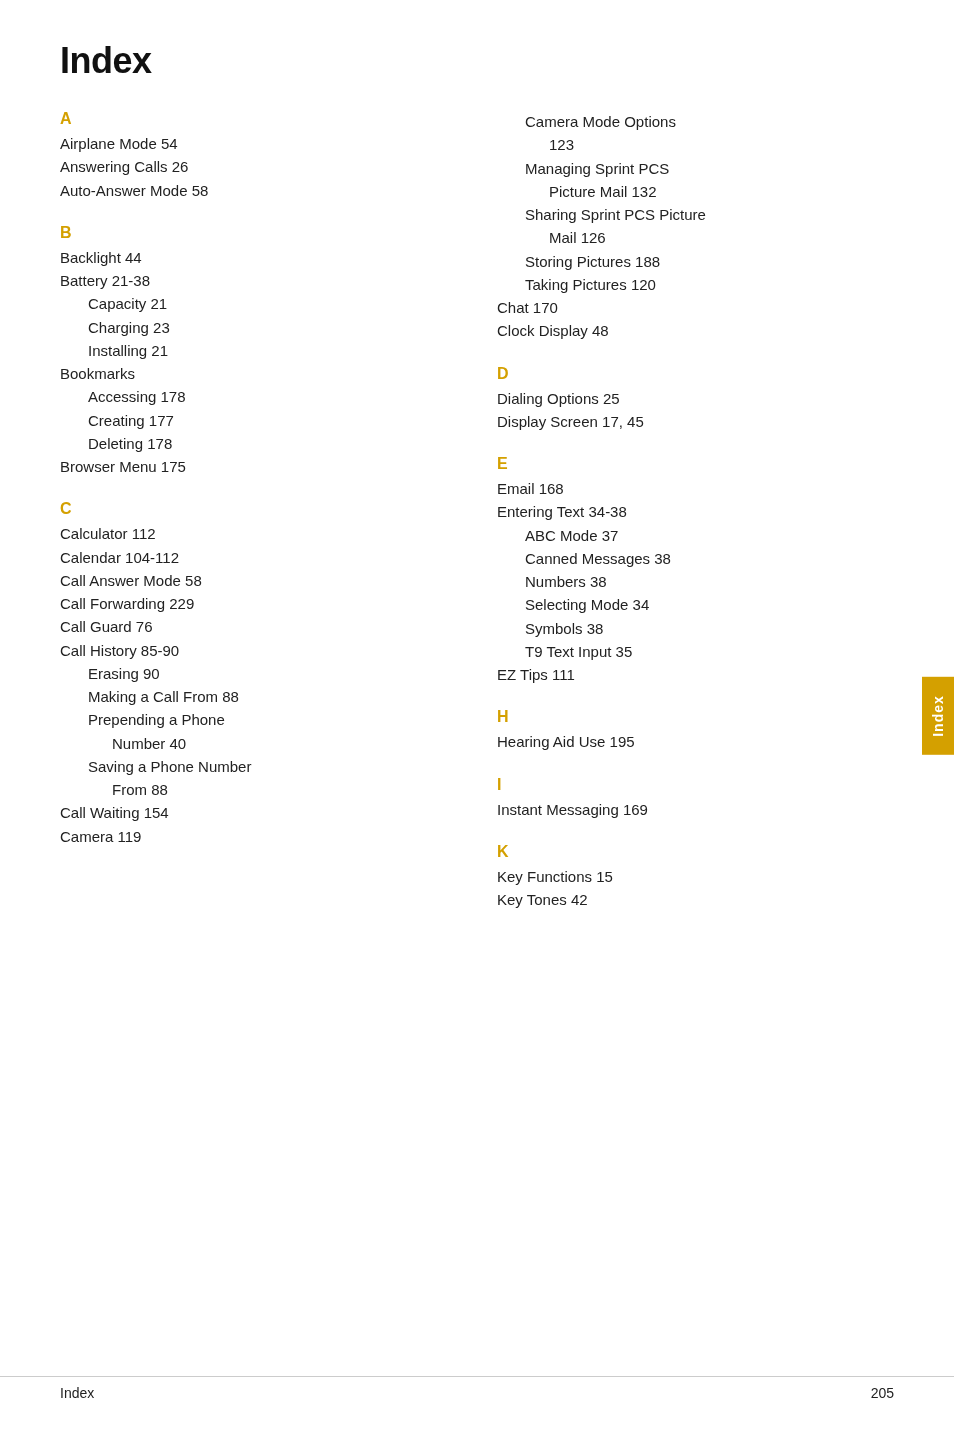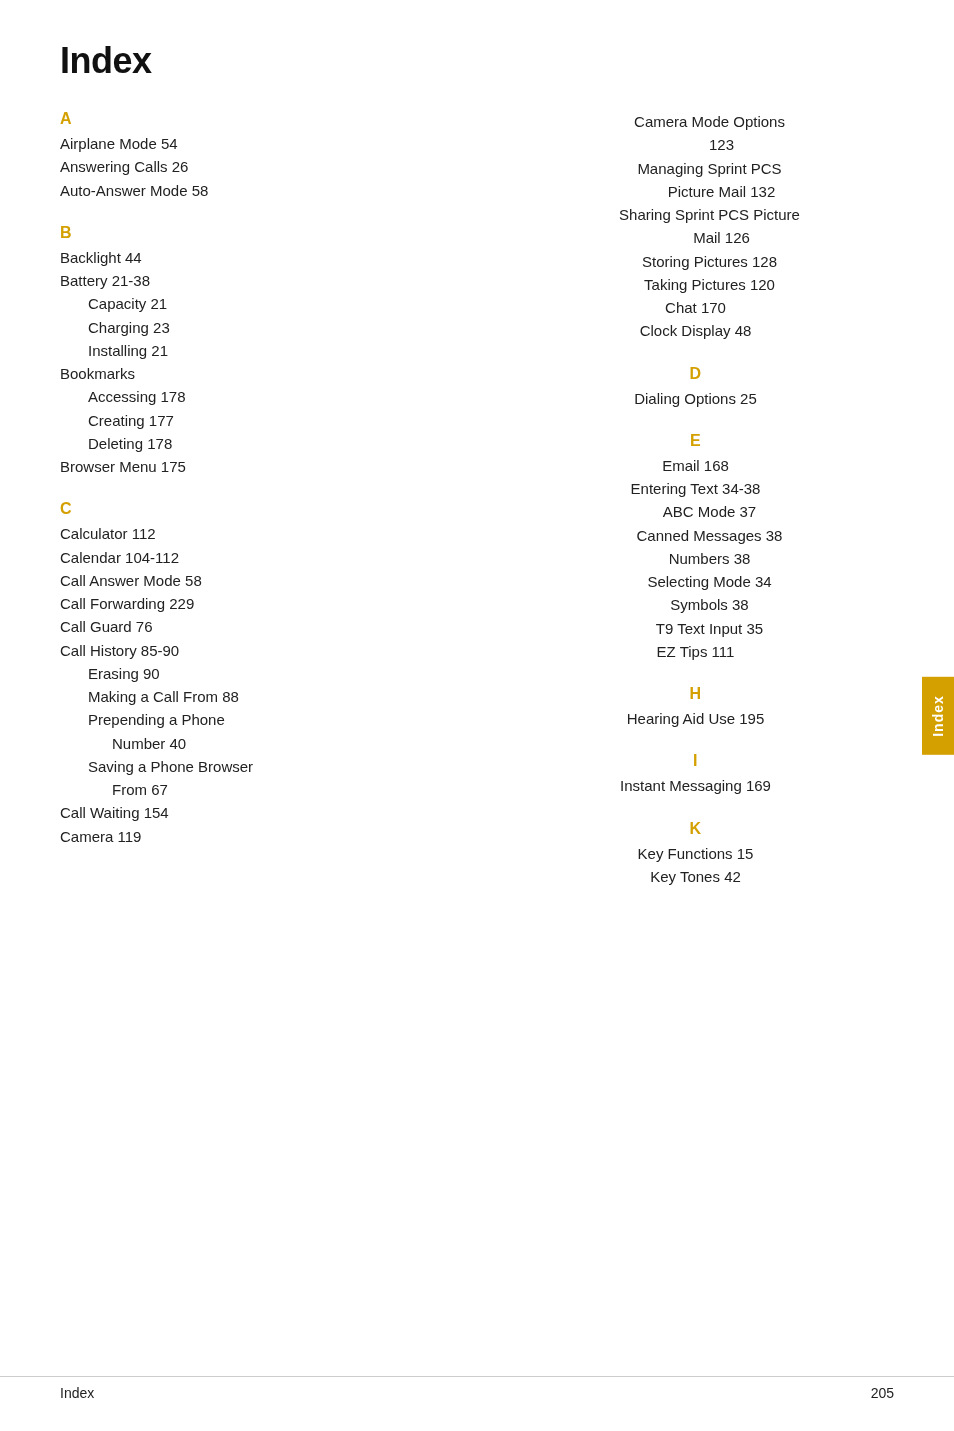--- a/index.html
+++ b/index.html
@@ -38,21 +38,20 @@
       gap: 40px;
       align-items: flex-start;
     }
 
     .col-left {
       flex: 1;
     }
 
     .col-right {
       flex: 1;
-      text-align: center;
     }
 
     .section {
       margin-bottom: 22px;
     }
 
     .section-header {
       font-size: 16px;
       font-weight: 900;
       color: #d4a000;
@@ -140,45 +139,46 @@
         <div class="index-entry">Calculator 112</div>
         <div class="index-entry">Calendar 104-112</div>
         <div class="index-entry">Call Answer Mode 58</div>
         <div class="index-entry">Call Forwarding 229</div>
         <div class="index-entry">Call Guard 76</div>
         <div class="index-entry">Call History 85-90</div>
         <div class="index-entry indent1">Erasing 90</div>
         <div class="index-entry indent1">Making a Call From 88</div>
         <div class="index-entry indent1">Prepending a Phone</div>
         <div class="index-entry indent2">Number 40</div>
-        <div class="index-entry indent1">Saving a Phone Browser</div>
-        <div class="index-entry indent2">From 67</div>
+        <div class="index-entry indent1">Saving a Phone Number</div>
+        <div class="index-entry indent2">From 88</div>
         <div class="index-entry">Call Waiting 154</div>
         <div class="index-entry">Camera 119</div>
       </div>
     </div>
 
     <div class="col-right">
 
       <div class="section">
         <div class="index-entry indent1">Camera Mode Options</div>
         <div class="index-entry indent2">123</div>
         <div class="index-entry indent1">Managing Sprint PCS</div>
         <div class="index-entry indent2">Picture Mail 132</div>
         <div class="index-entry indent1">Sharing Sprint PCS Picture</div>
         <div class="index-entry indent2">Mail 126</div>
-        <div class="index-entry indent1">Storing Pictures 128</div>
+        <div class="index-entry indent1">Storing Pictures 188</div>
         <div class="index-entry indent1">Taking Pictures 120</div>
         <div class="index-entry">Chat 170</div>
         <div class="index-entry">Clock Display 48</div>
       </div>
 
       <div class="section">
         <div class="section-header">D</div>
         <div class="index-entry">Dialing Options 25</div>
+        <div class="index-entry">Display Screen 17, 45</div>
       </div>
 
       <div class="section">
         <div class="section-header">E</div>
         <div class="index-entry">Email 168</div>
         <div class="index-entry">Entering Text 34-38</div>
         <div class="index-entry indent1">ABC Mode 37</div>
         <div class="index-entry indent1">Canned Messages 38</div>
         <div class="index-entry indent1">Numbers 38</div>
         <div class="index-entry indent1">Selecting Mode 34</div>

